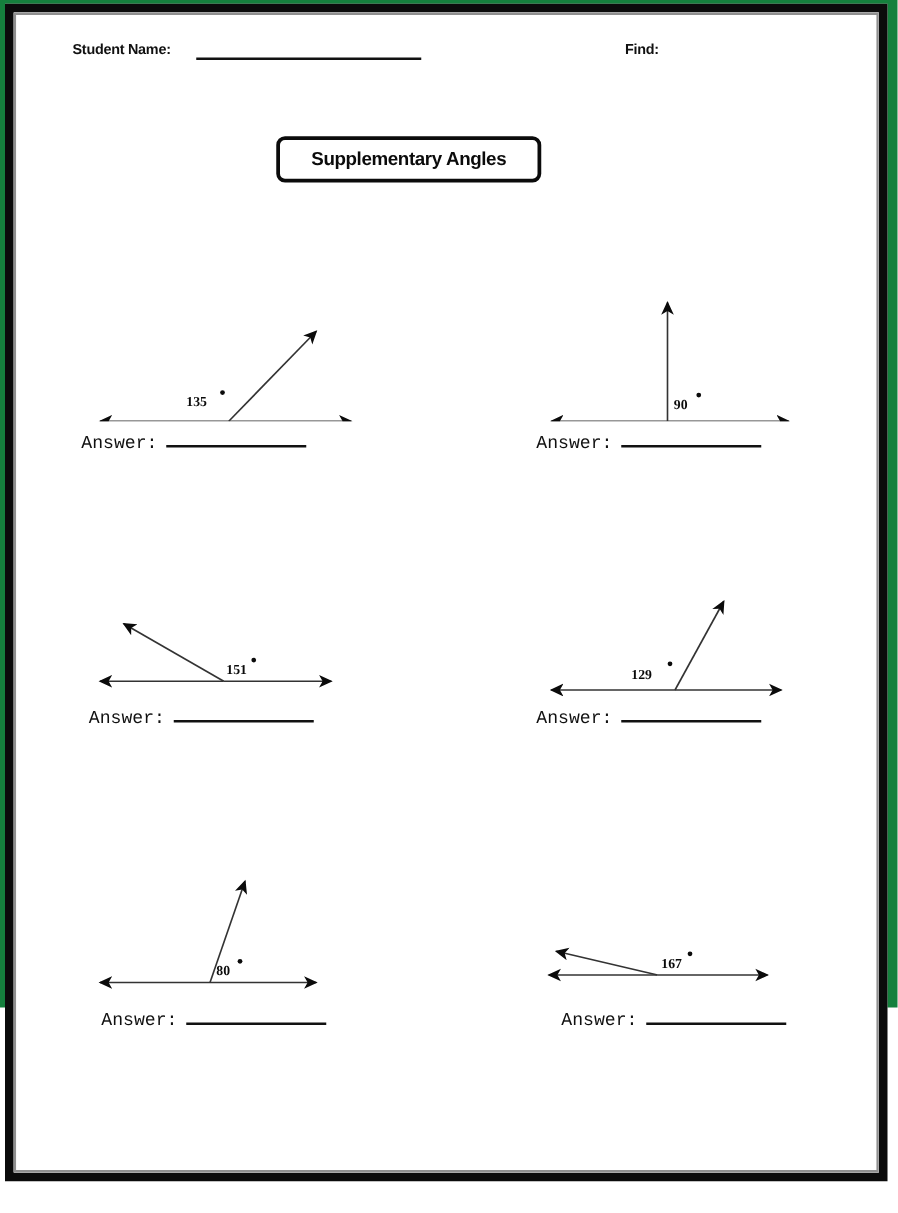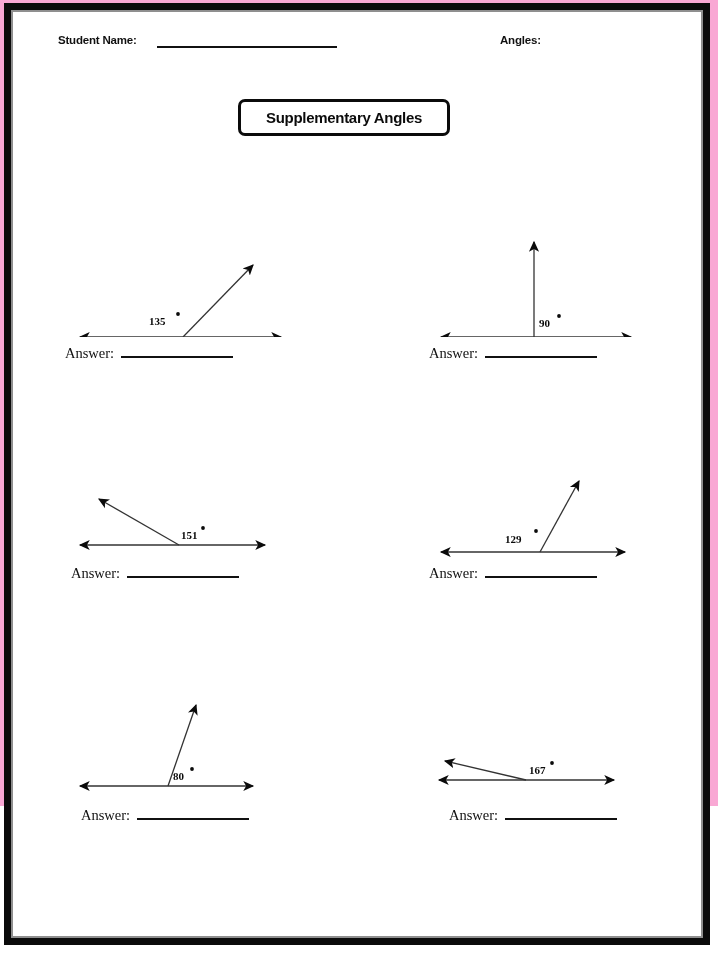--- a/index.html
+++ b/index.html
@@ -15,21 +15,21 @@
     overflow: hidden;
   }
 
   
   #worksheet-page {
     position: absolute;
     left: 0;
     top: 0;
     width: 718px;
     height: 806px;
-    background: #f9a8d4;
+    background: #15803d;
   }
   #page-border-outer {
     position: absolute;
     left: 4px;
     top: 3px;
     width: 706px;
     height: 942px;
     box-sizing: border-box;
     border: 7px solid #0b0b0b;
     background: #ffffff;
@@ -79,31 +79,30 @@
     top: 34px;
     width: 180px;
     height: 0;
     border-bottom: 2px solid #111111;
   }
 
   
   #title-box {
     position: absolute;
     left: 208px;
-    top: 87px;
+    top: 97px;
     width: 212px;
     height: 37px;
     box-sizing: border-box;
     border: 3px solid #0b0b0b;
     border-radius: 7px;
     background: #ffffff;
     display: flex;
     align-items: center;
     justify-content: center;
-    margin-left: 17px;
   }
   #title-text {
     font-family: "Liberation Sans", sans-serif;
     font-weight: bold;
     font-size: 15px;
     letter-spacing: -0.3px;
     color: #0b0b0b;
     white-space: nowrap;
   }
 
@@ -137,21 +136,21 @@
     width: 300px;
     height: 120px;
     text-align: center;
   }
   .diagram-wrap svg {
     display: block;
   }
   .answer-row {
     position: absolute;
     white-space: nowrap;
-    font-family: Liberation Serif, serif;
+    font-family: Liberation Mono, monospace;
     font-size: 14.5px;
     color: #111111;
   }
   .answer-label {
     display: inline-block;
     vertical-align: baseline;
   }
   .answer-blank {
     display: inline-block;
     vertical-align: baseline;
@@ -193,21 +192,21 @@
 <div id="worksheet-page">
 
   <div id="page-border-outer"></div>
   <div id="page-border-inner"></div>
 
   <div id="page-content">
 
     <div id="header-row">
       <div class="hdr-label" id="student-name-label">Student Name:</div>
       <div id="student-name-blank"></div>
-      <div class="hdr-label" id="score-label">Angles:</div>
+      <div class="hdr-label" id="score-label">Find:</div>
     </div>
 
     <div id="title-box">
       <span id="title-text">Supplementary Angles</span>
     </div>
 
 
     <div id="problem-grid">
 
       <div class="problem" id="problem-1">

